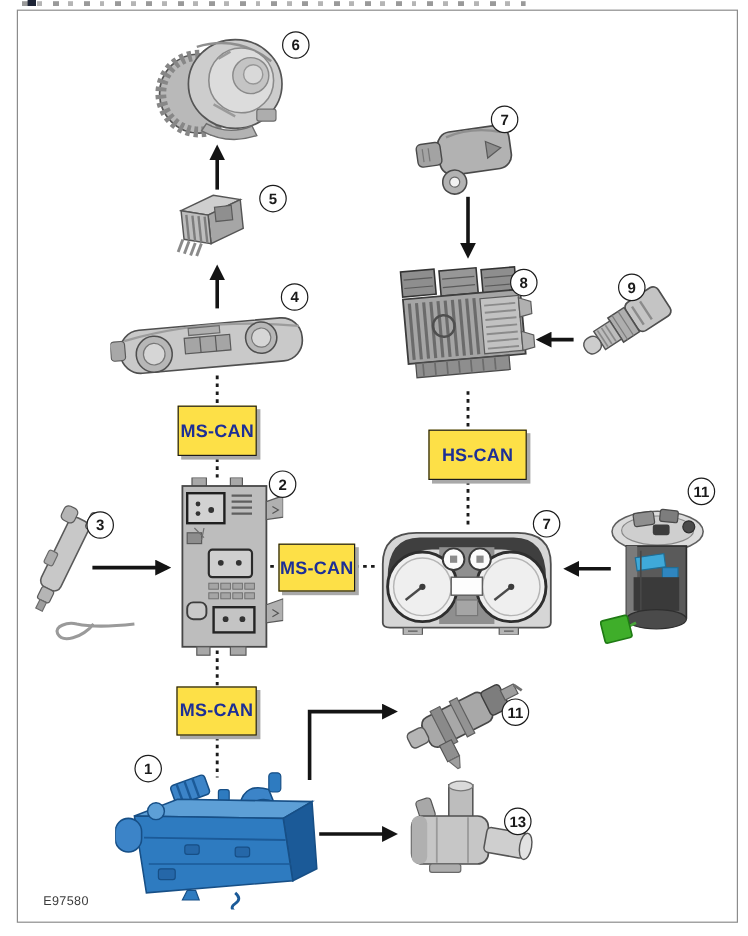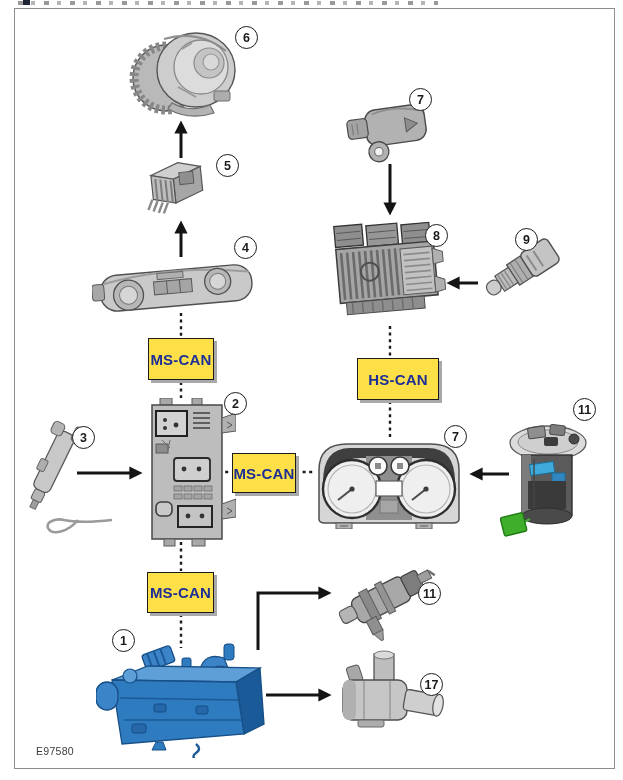--- a/index.html
+++ b/index.html
@@ -370,17 +370,17 @@
   <div class="callout" style="left:72px;top:426px;">3</div>
   <div class="callout" style="left:234px;top:236px;">4</div>
   <div class="callout" style="left:216px;top:154px;">5</div>
   <div class="callout" style="left:235px;top:26px;">6</div>
   <div class="callout" style="left:409px;top:88px;">7</div>
   <div class="callout" style="left:425px;top:224px;">8</div>
   <div class="callout" style="left:515px;top:228px;">9</div>
   <div class="callout" style="left:444px;top:425px;">7</div>
   <div class="callout" style="left:545px;top:398px;margin-left:28px;">11</div>
   <div class="callout" style="left:418px;top:582px;">11</div>
-  <div class="callout" style="left:420px;top:673px;">17</div>
+  <div class="callout" style="left:420px;top:673px;">13</div>
 
   <div class="refcode">E97580</div>
 
 </div>
 
 </body></html>

